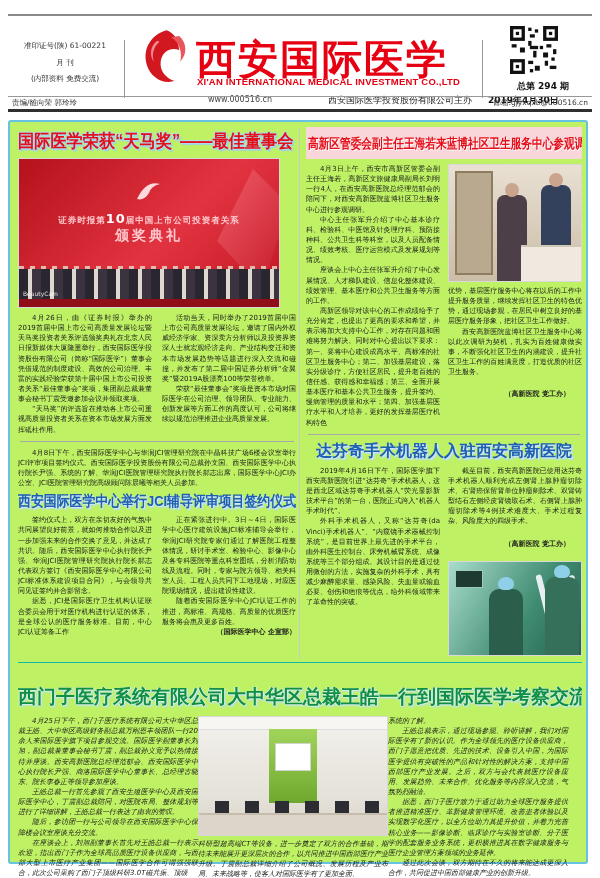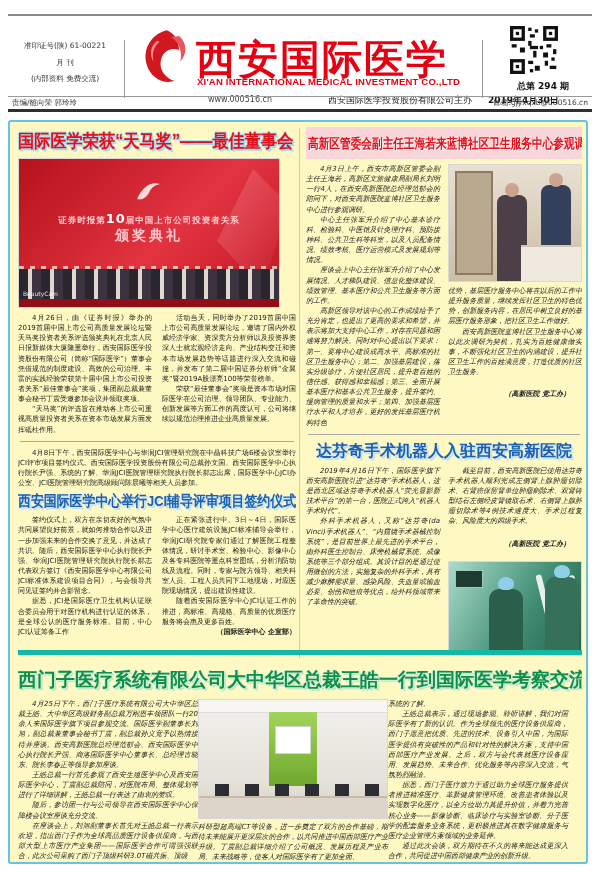--- a/index.html
+++ b/index.html
@@ -19,26 +19,26 @@
   .site{position:absolute;left:200px;top:79px;font-size:8px;color:#444;}
   .organizer{position:absolute;left:320px;top:78px;font-size:9px;color:#222;}
   .qr{position:absolute;left:502px;top:10px;}
   .issue{position:absolute;left:480px;top:64px;width:110px;text-align:center;font-size:9px;font-weight:bold;color:#111;}
   .mdate{position:absolute;left:480px;top:78px;width:110px;text-align:left;font-size:9px;font-weight:bold;color:#111;}
   .editors-row{position:absolute;top:96px;left:8px;width:584px;height:16px;border-top:1px solid #999;
                border-bottom:3px solid #2f2f2f;display:flex;justify-content:space-between;align-items:center;
                font-size:7.5px;color:#333;padding:0 4px;box-sizing:border-box;}
   
   .frame{position:absolute;top:120px;left:8px;width:580px;height:744px;border:2px solid #66c3e4;
-         border-radius:3px;background:#fef9c3;box-sizing:border-box;}
+         border-radius:3px;background:#bef264;box-sizing:border-box;}
   .colL{position:absolute;left:8px;top:5px;width:278px;height:534px;overflow:hidden;}
   .colR{position:absolute;left:296px;top:5px;width:276px;height:534px;overflow:hidden;}
   .vdiv{position:absolute;left:289px;top:6px;height:530px;border-left:1px solid #c9c9c9;}
-  .bottomArt{position:absolute;left:8px;top:528px;width:564px;height:196px;overflow:hidden;
-             border-top:5px solid #14b8a6;padding-top:10px;}
+  .bottomArt{position:absolute;left:8px;top:540px;width:564px;height:196px;overflow:hidden;
+             border-top:1px solid #14b8a6;padding-top:19px;}
   
   .bt{font-size:7px;line-height:1.45;text-align:justify;color:#1a1a1a;}
   .bt p{margin:0;text-indent:2em;}
   .twocol{column-count:2;column-gap:10px;}
   .sig{margin:12px;text-align:right;font-weight:bold;font-size:7px;}
   hr.sep{border:none;border-top:1px solid #a9a9a9;margin:6px 2px;}
   
   .h-red{margin:2px 0 5px 0;font-size:18px;font-weight:900;color:#e50f1a;white-space:nowrap;
          transform:scaleX(0.9);transform-origin:left center;font-family:"Liberation Sans",sans-serif;
          text-shadow:1px 0 0 #aadcf2,-1px 0 0 #aadcf2,0 1px 0 #aadcf2,0 -1px 0 #aadcf2,2px 2px 1px #9cd2ea;}
@@ -48,21 +48,21 @@
           text-shadow:1px 1px 0 #ffffff;}
   .h-blue{margin:4px 0;font-size:15px;font-weight:900;color:#1d5fb0;white-space:nowrap;
           transform:scaleX(0.86);transform-origin:left center;font-family:"Liberation Sans",sans-serif;
           text-shadow:1px 1px 0 #cfe7f7,2px 2px 1px #b8dcf2;}
   .h-blue.center{transform:none;white-space:normal;text-align:center;font-size:16px;}
   .h-green{margin:2px 0 6px 0;text-align:center;font-size:19px;font-weight:900;color:#0f8f44;
            font-family:"Liberation Sans",sans-serif;white-space:nowrap;
            text-shadow:1px 0 0 #d4efdf,-1px 0 0 #d4efdf,0 1px 0 #d4efdf,2px 2px 1px #b9e3cb;}
   
   .flexrow{display:flex;gap:8px;}
-  .subcol{flex:1;min-width:0;font-style:italic;}
+  .subcol{flex:1;min-width:0;}
   .flexrow3{display:flex;font-style:italic;}
   .bcolA{width:180px;}
   .bcolB{width:190px;}
   .bcolC{width:180px;}
   
   .photo{position:relative;overflow:hidden;border:1px solid #d8d8d8;box-sizing:border-box;}
   .award{height:150px;margin:2px 16px 5px 0;background:linear-gradient(135deg,#b5121b,#e23340 55%,#c01622);}
   .award .shard{position:absolute;right:-10px;top:10px;width:90px;height:120px;
                 background:linear-gradient(120deg,rgba(255,170,180,.35),rgba(255,255,255,0));
                 clip-path:polygon(60% 0,100% 30%,70% 100%,20% 60%);}
@@ -230,21 +230,21 @@
             <div class="fig f1">
                 <div class="head"></div>
               </div>
             <div class="fig f2">
                 <div class="head"></div>
               </div>
 
             <div class="desk"></div>
           </div>
           <div class="bt">
-            <p style="text-indent:0">优势，基层医疗服务中心将在以后的工作中提升服务质量，继续发挥社区卫生的特色优势，创新服务内容，在居民中树立良好的基层医疗服务形象，把社区卫生工作做好。</p>
+            <p style="text-indent:0">优势，基层医疗服务中心将在以后的工作中提升服务质量，继续发挥社区卫生的特色优势，通过现场参观，在居民中树立良好的基层医疗服务形象，把社区卫生工作做好。</p>
             <p>西安高新医院蓝博社区卫生服务中心将以此次调研为契机，扎实为百姓健康做实事，不断强化社区卫生的内涵建设，提升社区卫生工作的百姓满意度，打造优质的社区卫生服务。</p>
           </div>
           <p class="sig">（高新医院 党工办）</p>
         </div>
       </div>
 
       <hr class="sep">
 
       <h2 class="h-blue center">达芬奇手术机器人入驻西安高新医院</h2>
 

